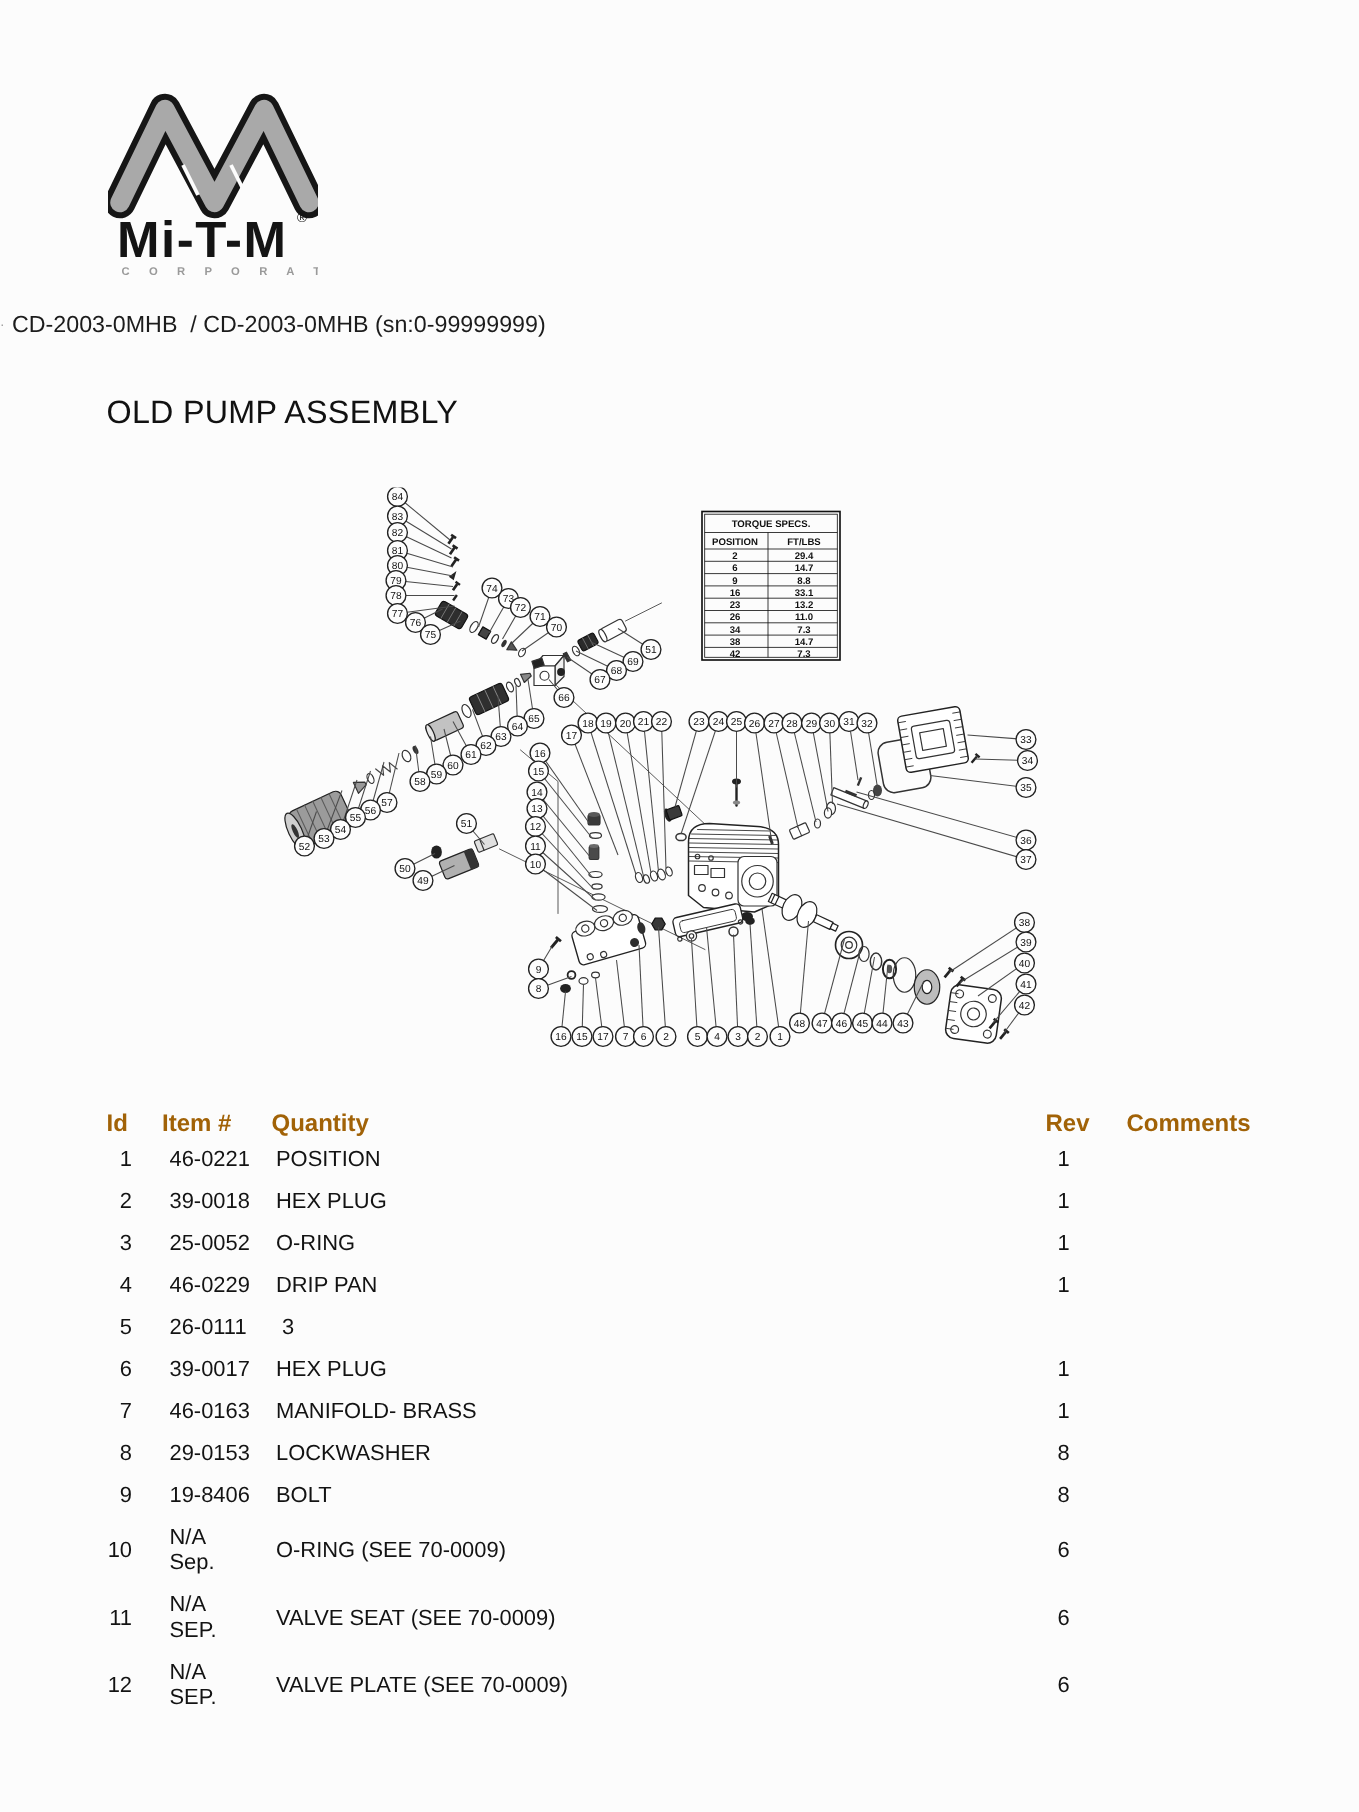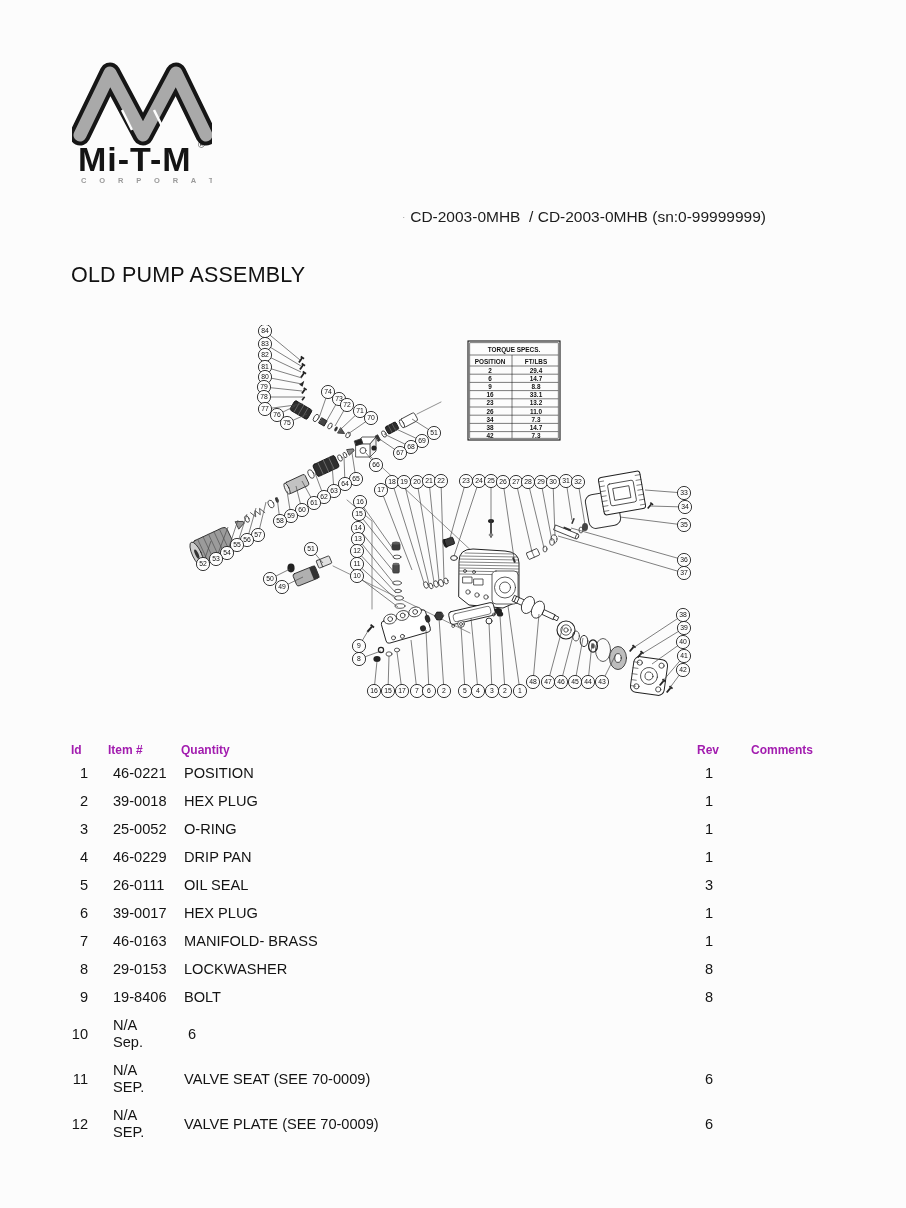--- a/index.html
+++ b/index.html
@@ -11,21 +11,21 @@
   .abs{position:absolute}
 
   
   #logo{left:72px;top:40px;width:140px;height:145px}
   #logo svg{display:block}
   .brand-word{font-weight:bold;font-size:34px;letter-spacing:1px;fill:#141414}
   .brand-reg{font-size:9px;fill:#141414}
   .brand-corp{font-size:7.5px;letter-spacing:5.4px;fill:#9a9a9a;font-weight:bold}
 
   
-  #model-line{left:0;top:208px;width:766px;text-align:right;font-size:15.5px;color:#1c1c1c;white-space:pre}
+  #model-line{left:0;top:208px;width:766px;text-align:left;font-size:15.5px;color:#1c1c1c;white-space:pre}
   #model-dot{color:#999;font-size:9px;vertical-align:2px;margin-right:5px}
 
   
   #page-title{left:71px;top:263px;font-size:21.5px;font-weight:normal;letter-spacing:0.2px;color:#111}
 
   
   #diagram{left:0;top:325px}
   #leaders line{stroke:#4a4a4a;stroke-width:0.7}
   #callouts circle{fill:#fdfdfd;stroke:#222;stroke-width:0.9}
   #callouts text{font-size:6.8px;fill:#111;font-family:"Liberation Sans",sans-serif}
@@ -35,21 +35,21 @@
   #torque text{font-family:"Liberation Sans",sans-serif;font-weight:bold;fill:#111}
   #torque .tt-hdr{font-size:6.4px}
   #torque .tt-txt{font-size:6.4px}
   #artwork{stroke:#333;stroke-width:0.8;fill:none;stroke-linecap:round;stroke-linejoin:round}
   #artwork .fin{stroke:#333;stroke-width:0.6}
   #artwork .thinln{stroke:#555;stroke-width:0.65}
 
   
   #parts-table{left:0;top:740px;width:906px}
   .phead,.prow{display:grid;grid-template-columns:22px 86px 1fr 54px 26px 70px;margin:0 60px 0 71px;align-items:center}
-  .phead{height:19px;font-size:12px;font-weight:bold;color:#a21caf}
+  .phead{height:19px;font-size:16px;font-weight:bold;color:#a16207}
   .phead .c-item{padding-left:15px}
   .phead .c-desc{padding-left:1px}
   .phead .c-qty{padding-left:2px}
   .phead .c-rev{padding-left:1px}
   .phead .c-com{padding-left:1px}
   .prow{min-height:28px;font-size:14.6px;color:#131313}
   .prow.tall{min-height:45px}
   .prow .c-id{text-align:right;padding-right:5px}
   .prow .c-item{padding-left:20px;line-height:17px}
   .prow .c-desc{padding-left:5px}
@@ -932,21 +932,20 @@
     <div class="c-rev"></div>
     <div class="c-com"></div>
   </div>
 
   <div class="prow">
     <div class="c-id">5</div>
     <div class="c-item">
           <div class="item-l1">26-0111</div>
           <div class="item-l2"></div>
         </div>
-    <div class="c-desc">OIL SEAL</div>
     <div class="c-qty">3</div>
     <div class="c-rev"></div>
     <div class="c-com"></div>
   </div>
 
   <div class="prow">
     <div class="c-id">6</div>
     <div class="c-item">
           <div class="item-l1">39-0017</div>
           <div class="item-l2"></div>
@@ -992,20 +991,21 @@
     <div class="c-rev"></div>
     <div class="c-com"></div>
   </div>
 
   <div class="prow tall">
     <div class="c-id">10</div>
     <div class="c-item">
           <div class="item-l1">N/A</div>
           <div class="item-l2">Sep.</div>
         </div>
+    <div class="c-desc">O-RING (SEE 70-0009)</div>
     <div class="c-qty">6</div>
     <div class="c-rev"></div>
     <div class="c-com"></div>
   </div>
 
   <div class="prow tall">
     <div class="c-id">11</div>
     <div class="c-item">
           <div class="item-l1">N/A</div>
           <div class="item-l2">SEP.</div>

